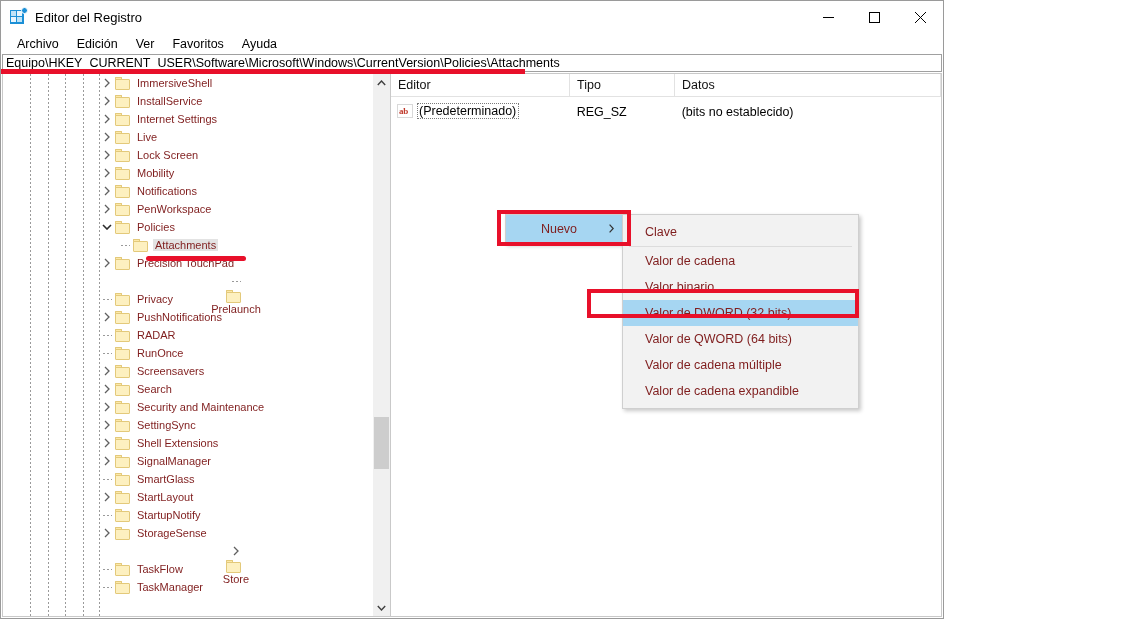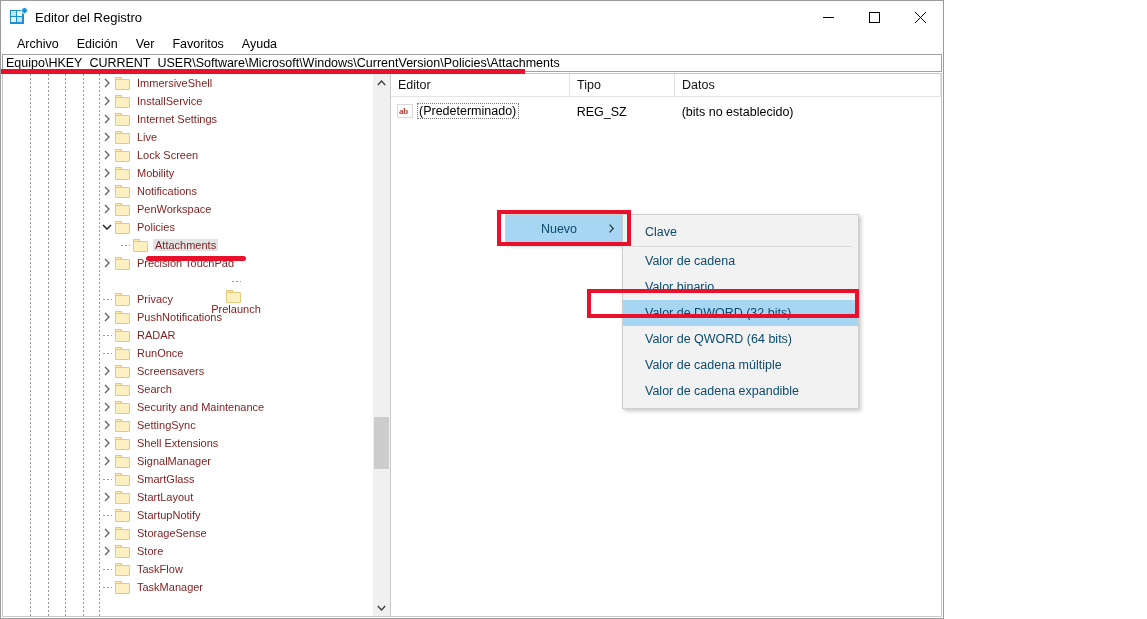--- a/index.html
+++ b/index.html
@@ -79,21 +79,21 @@
   .abicon{width:16px;height:14px;margin-left:6px;margin-right:2px;flex:none;position:relative;
           background:#fff;border:1px solid #d9d9d9;box-sizing:border-box;}
   .abicon b{position:absolute;left:1px;top:0px;font-size:9px;line-height:12px;color:#c0392b;
             font-family:"Liberation Serif",serif;font-weight:700;letter-spacing:-0.3px;}
   .focusbox{border:1px dotted #7a7a7a;padding:0 2px;}
 
   
   .ctxmenu{position:absolute;background:#f2f2f2;border:1px solid #cfcfcf;
            box-shadow:2px 2px 4px rgba(0,0,0,.22);}
   .ctxitem{height:26px;display:flex;align-items:center;padding:0 12px 0 22px;
-           font-size:12.5px;color:#0c4a6e;white-space:nowrap;position:relative;}
+           font-size:12.5px;color:#7f1d1d;white-space:nowrap;position:relative;}
   .ctxitem.hl{background:#a6d6f2;}
   .ctxsep{height:1px;background:#dcdcdc;margin:1px 6px;}
   .ctxarrow{position:absolute;right:10px;top:50%;transform:translateY(-50%);}
 
   
   .redbox{position:absolute;border:4px solid #e8102a;box-sizing:border-box;pointer-events:none;}
   .redline{position:absolute;background:#e8102a;border-radius:3px;pointer-events:none;}
 </style>
 </head>
 <body>
@@ -447,21 +447,21 @@
               <svg width="6" height="10" viewBox="0 0 6 10">
                 <path d="M1 1 L5 5 L1 9" fill="none" stroke="#606060" stroke-width="1.3"></path>
               </svg>
             </div>
             <div class="folder">
               <div class="tab"></div>
               <div class="body"></div>
             </div>
             <span class="tlabel">StorageSense</span>
           </div>
-          <div class="trow" style="padding-left: 96px;">
+          <div class="trow" style="padding-left: 96px; flex-direction: column;">
             <div class="twist">
               <svg width="6" height="10" viewBox="0 0 6 10">
                 <path d="M1 1 L5 5 L1 9" fill="none" stroke="#606060" stroke-width="1.3"></path>
               </svg>
             </div>
             <div class="folder">
               <div class="tab"></div>
               <div class="body"></div>
             </div>
             <span class="tlabel">Store</span>

